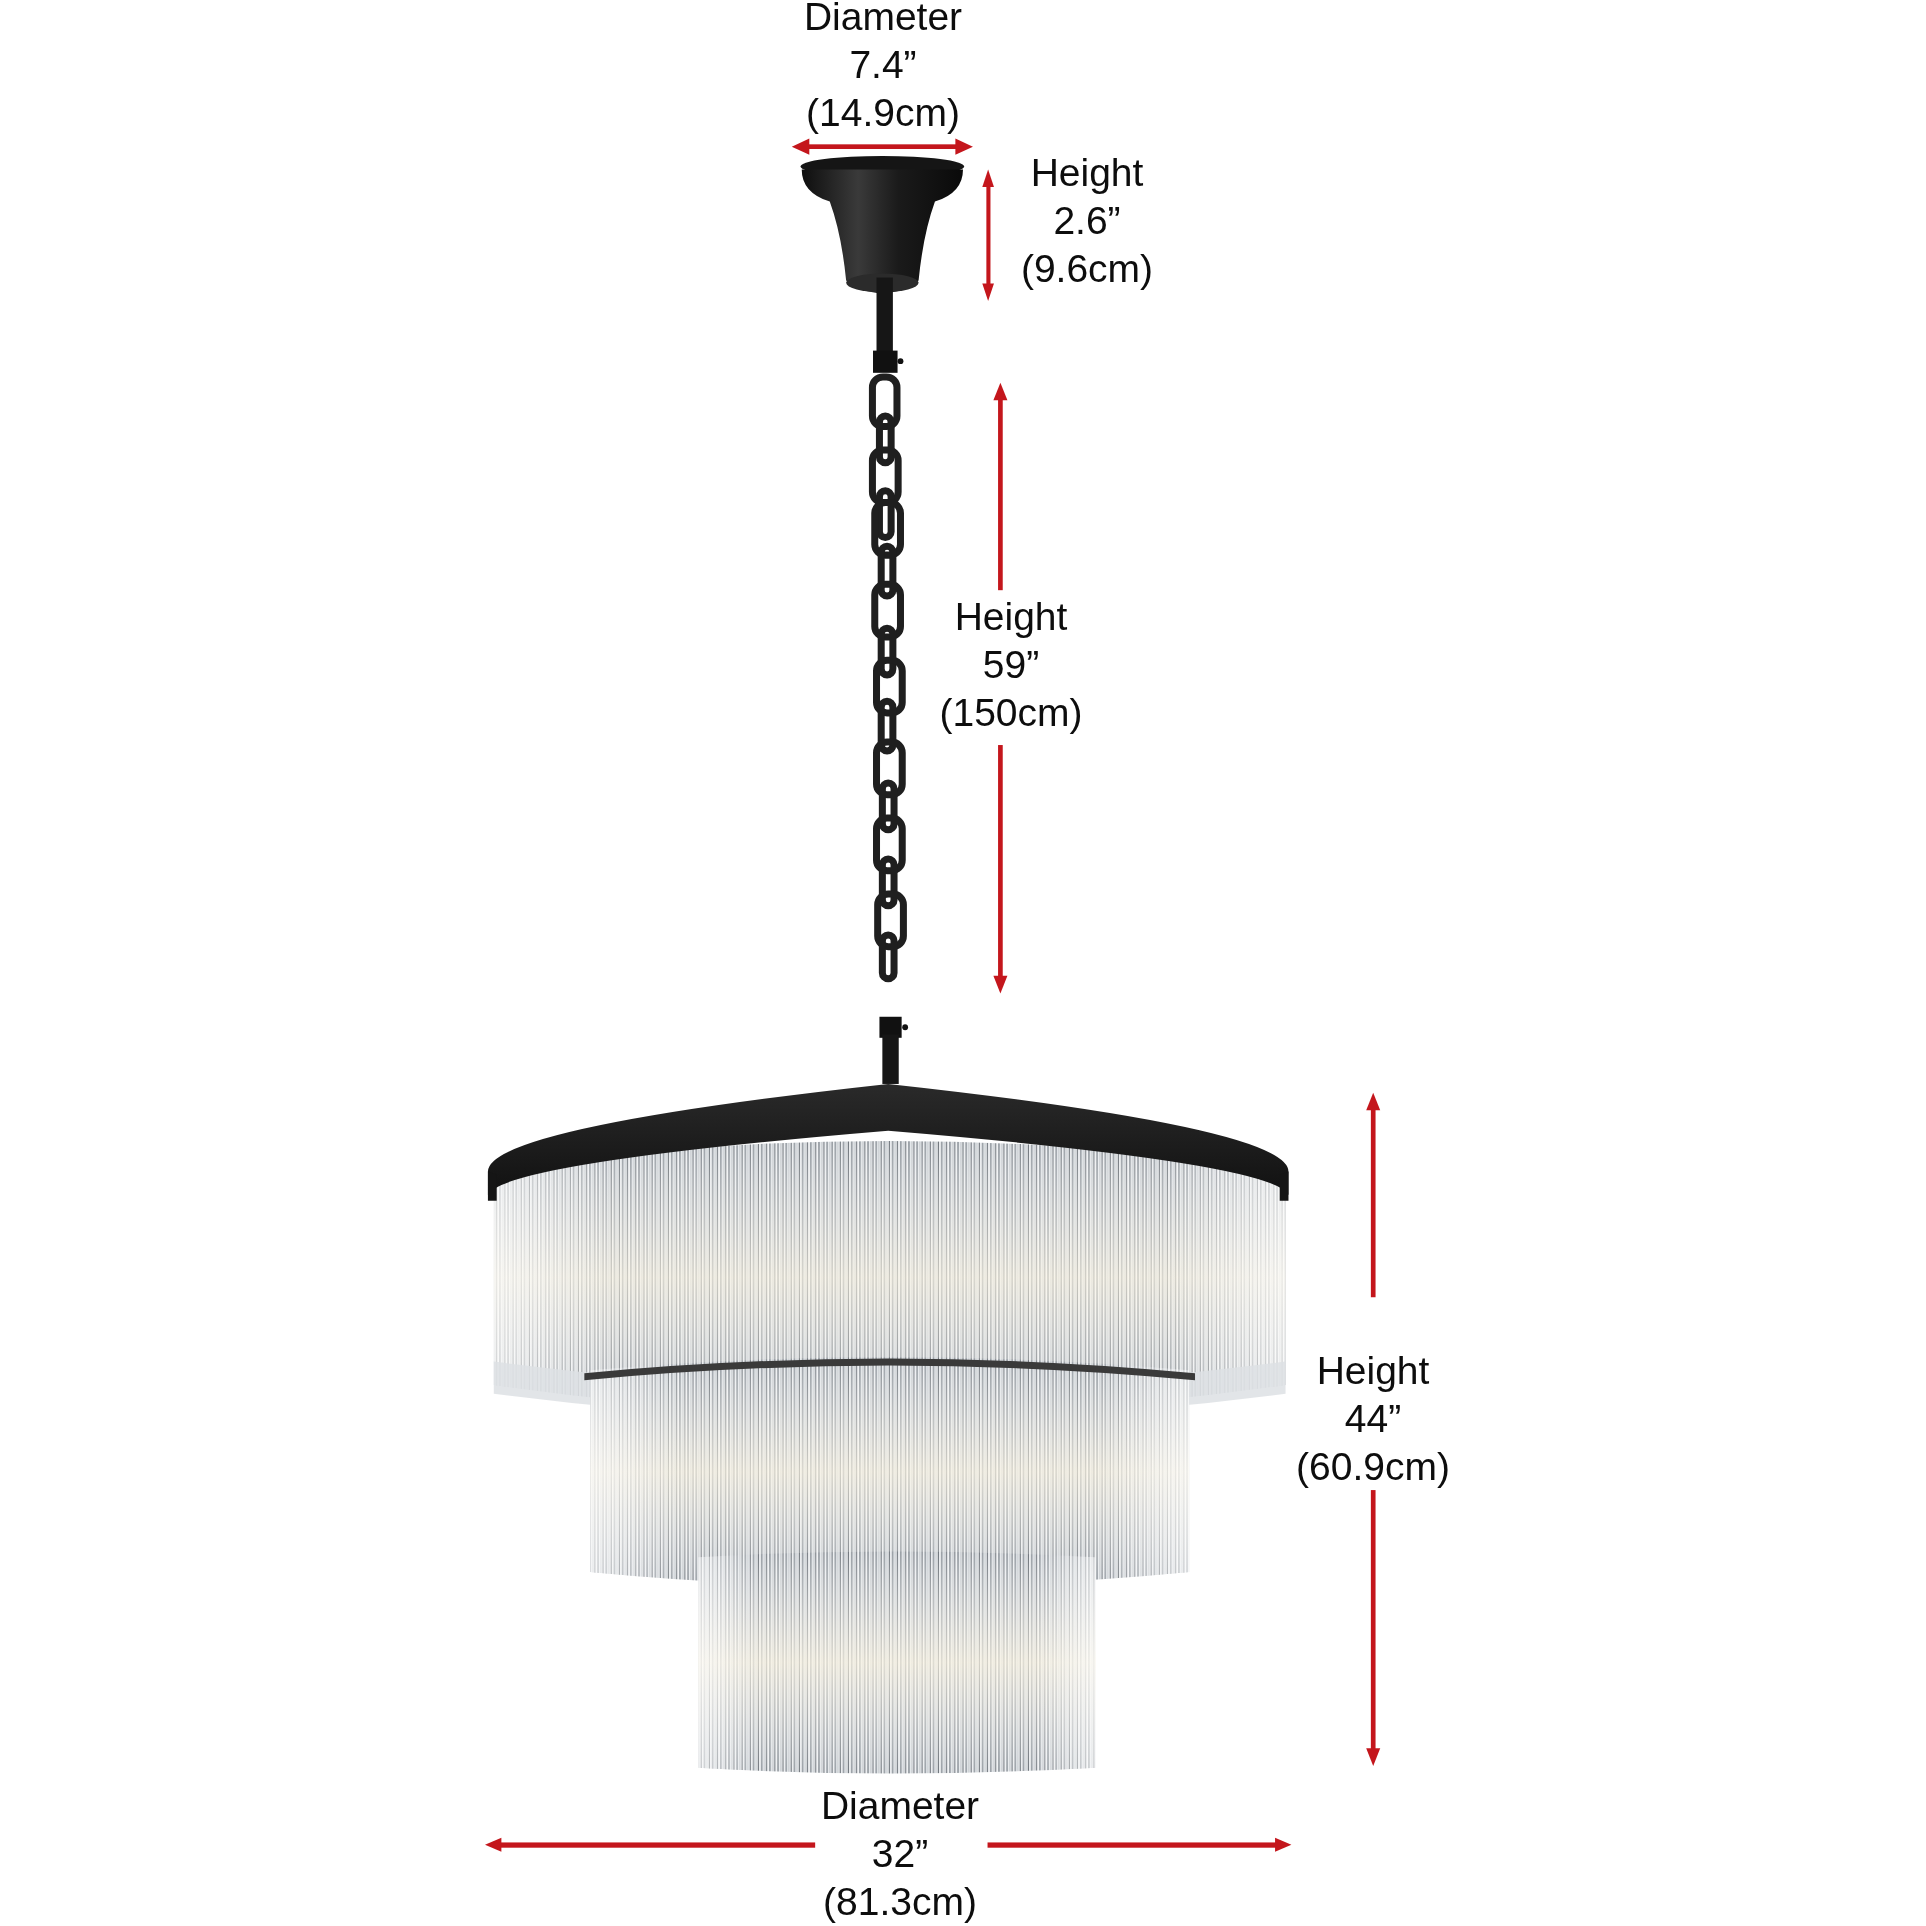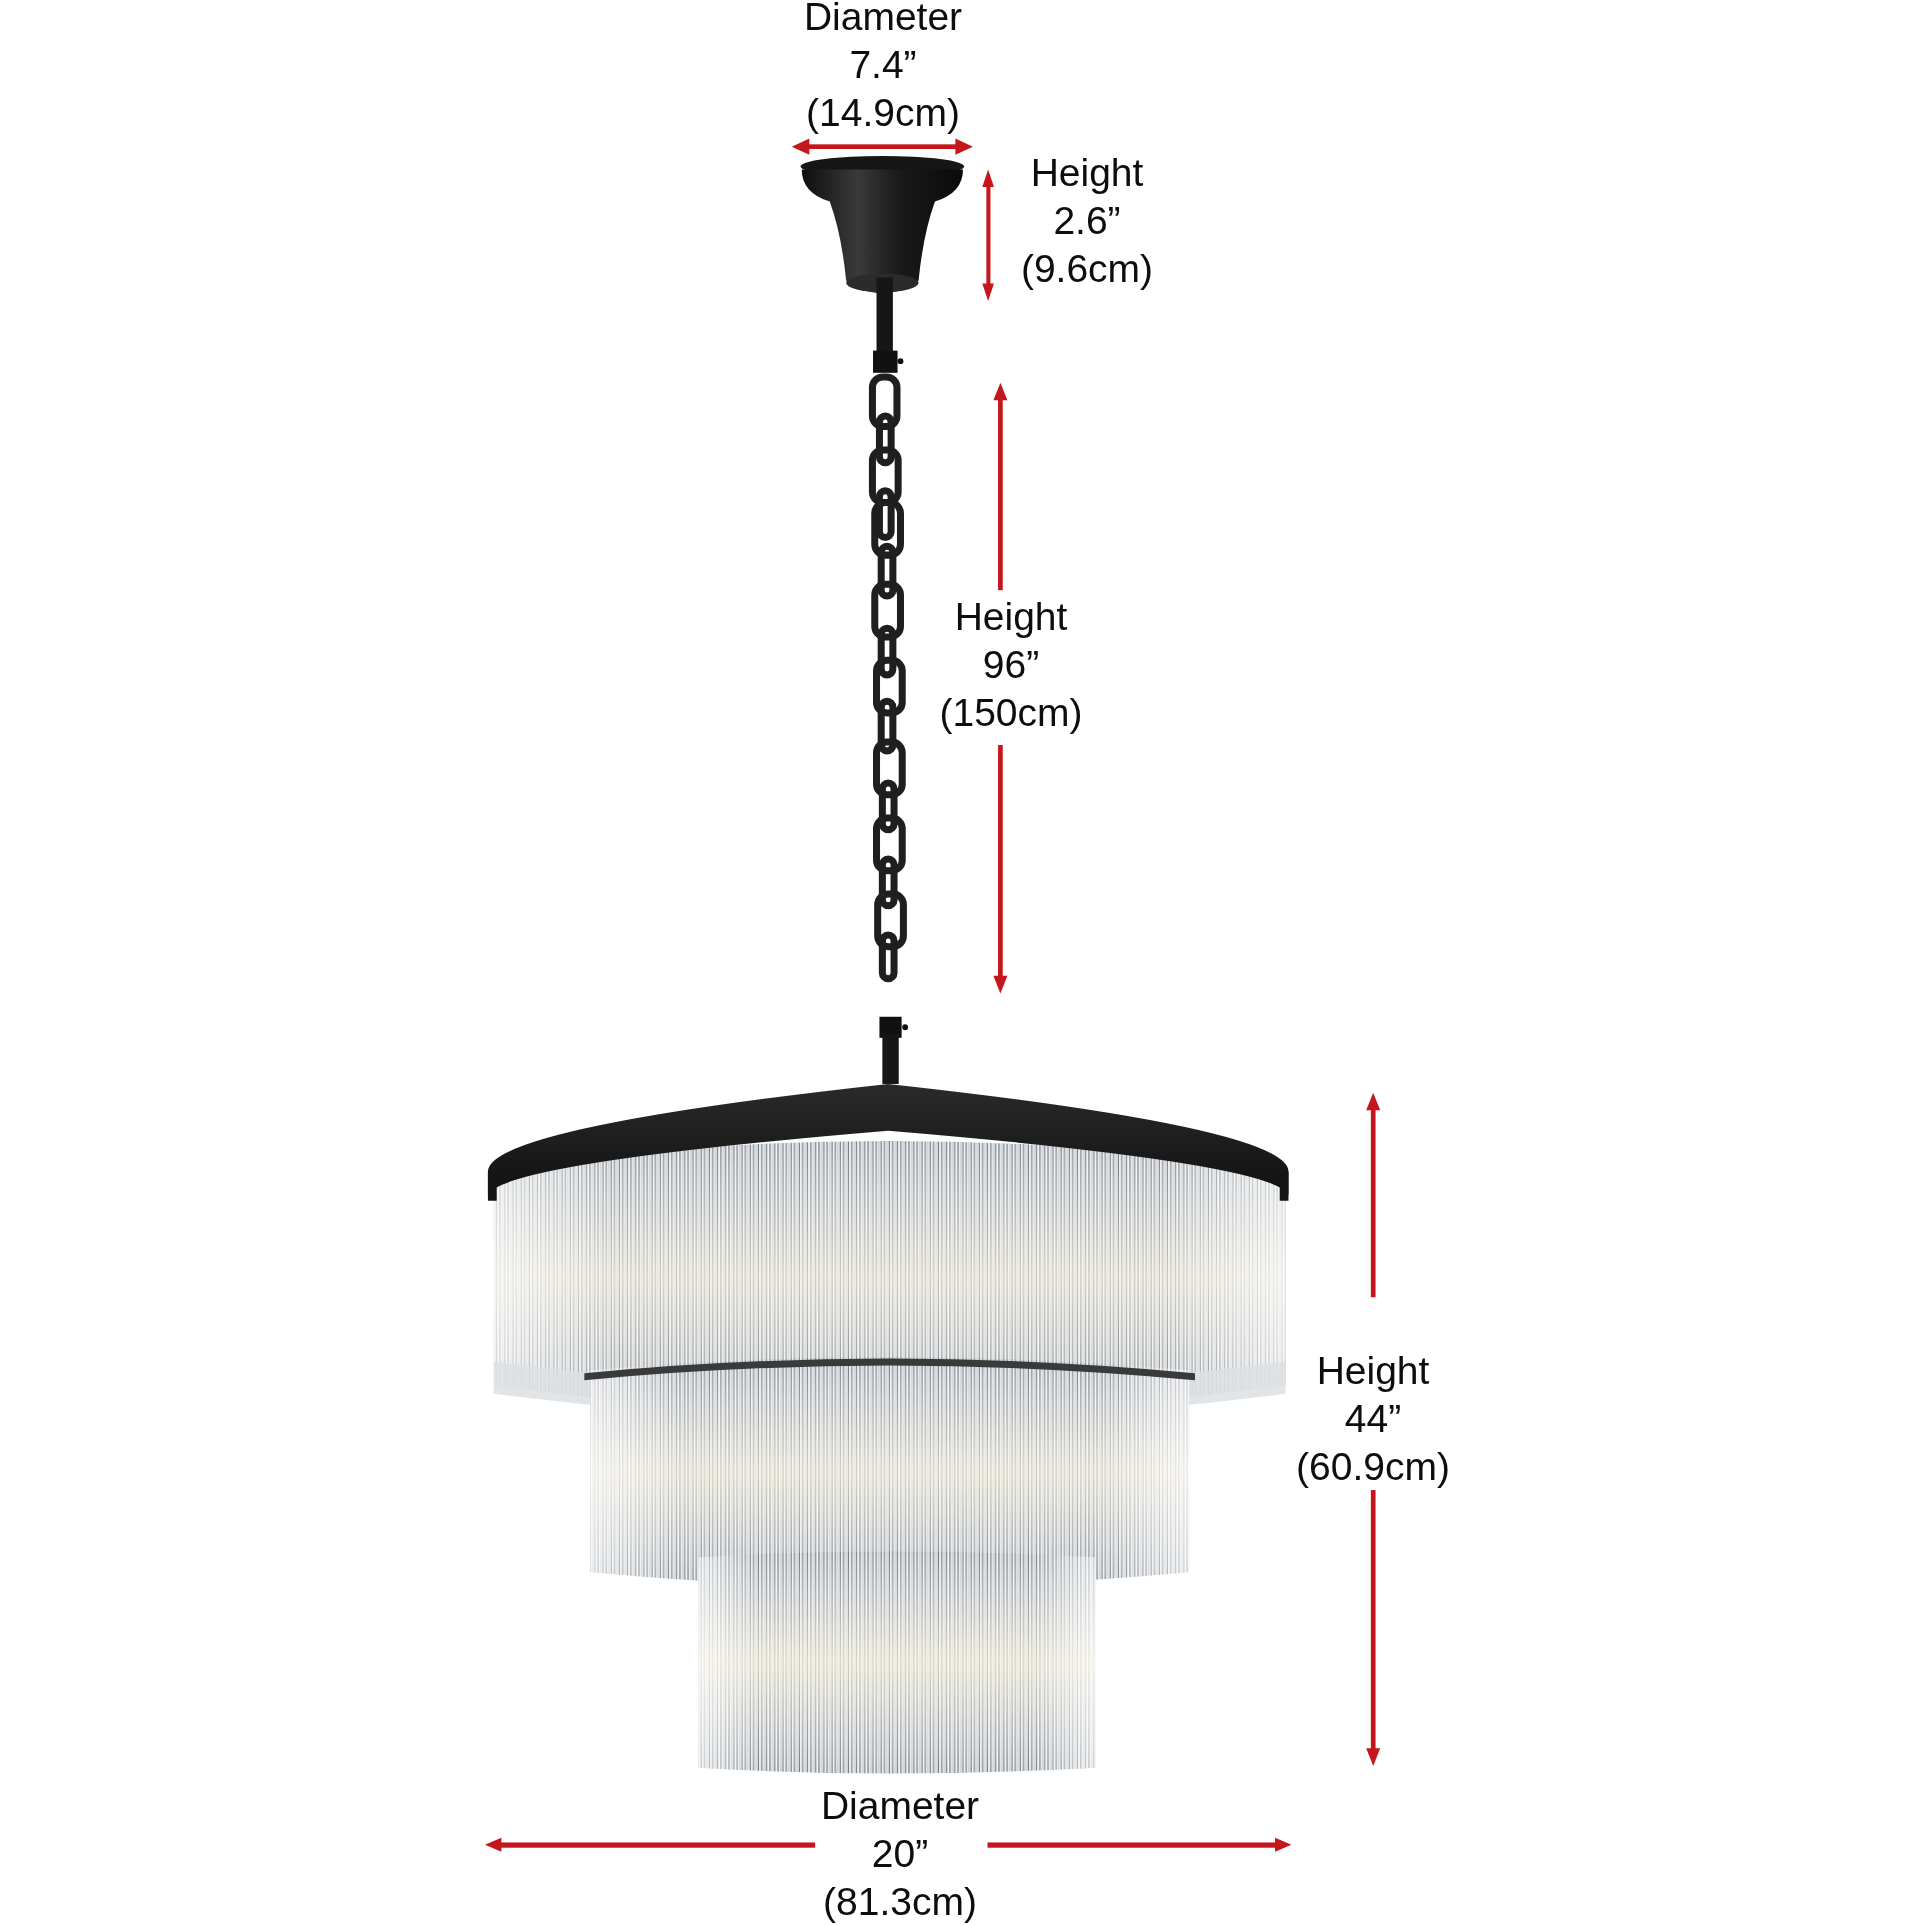--- a/index.html
+++ b/index.html
@@ -143,28 +143,28 @@
 </div>
 
 <div class="label" style="left:970px; top:149px; width:234px;">
   <span>Height</span>
   <span>2.6”</span>
   <span>(9.6cm)</span>
 </div>
 
 <div class="label" style="left:894px; top:593px; width:234px;">
   <span>Height</span>
-  <span>96”</span>
+  <span>59”</span>
   <span>(150cm)</span>
 </div>
 
 <div class="label" style="left:1256px; top:1347px; width:234px;">
   <span>Height</span>
   <span>44”</span>
   <span>(60.9cm)</span>
 </div>
 
 <div class="label" style="left:783px; top:1782px; width:234px;">
   <span>Diameter</span>
-  <span>20”</span>
+  <span>32”</span>
   <span>(81.3cm)</span>
 </div>
 
 
 </body></html>

